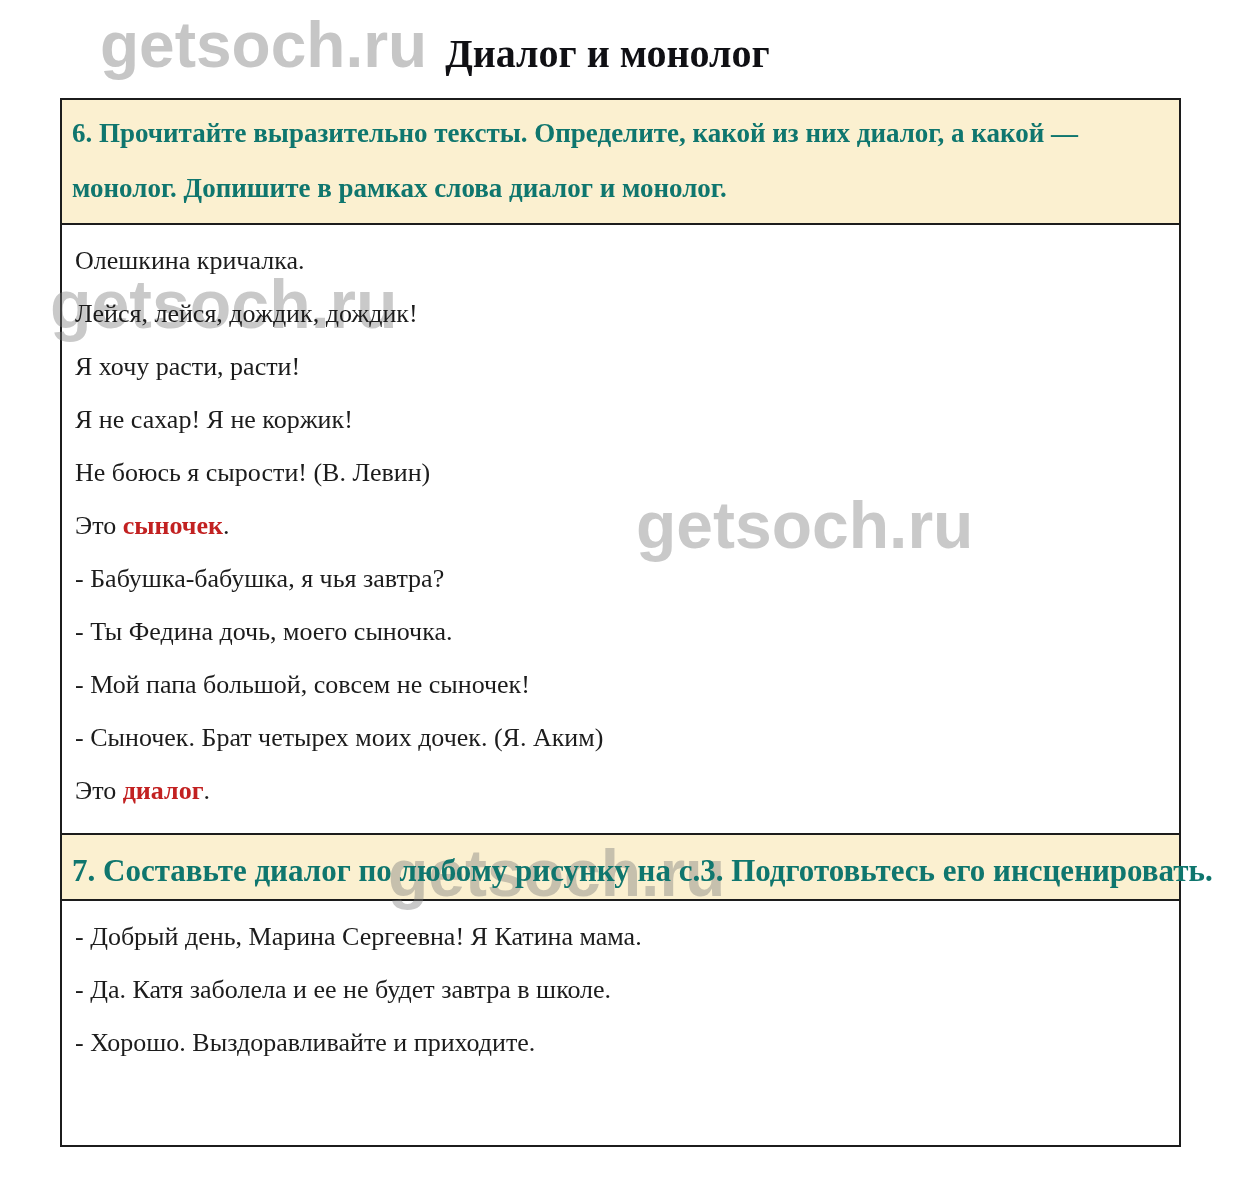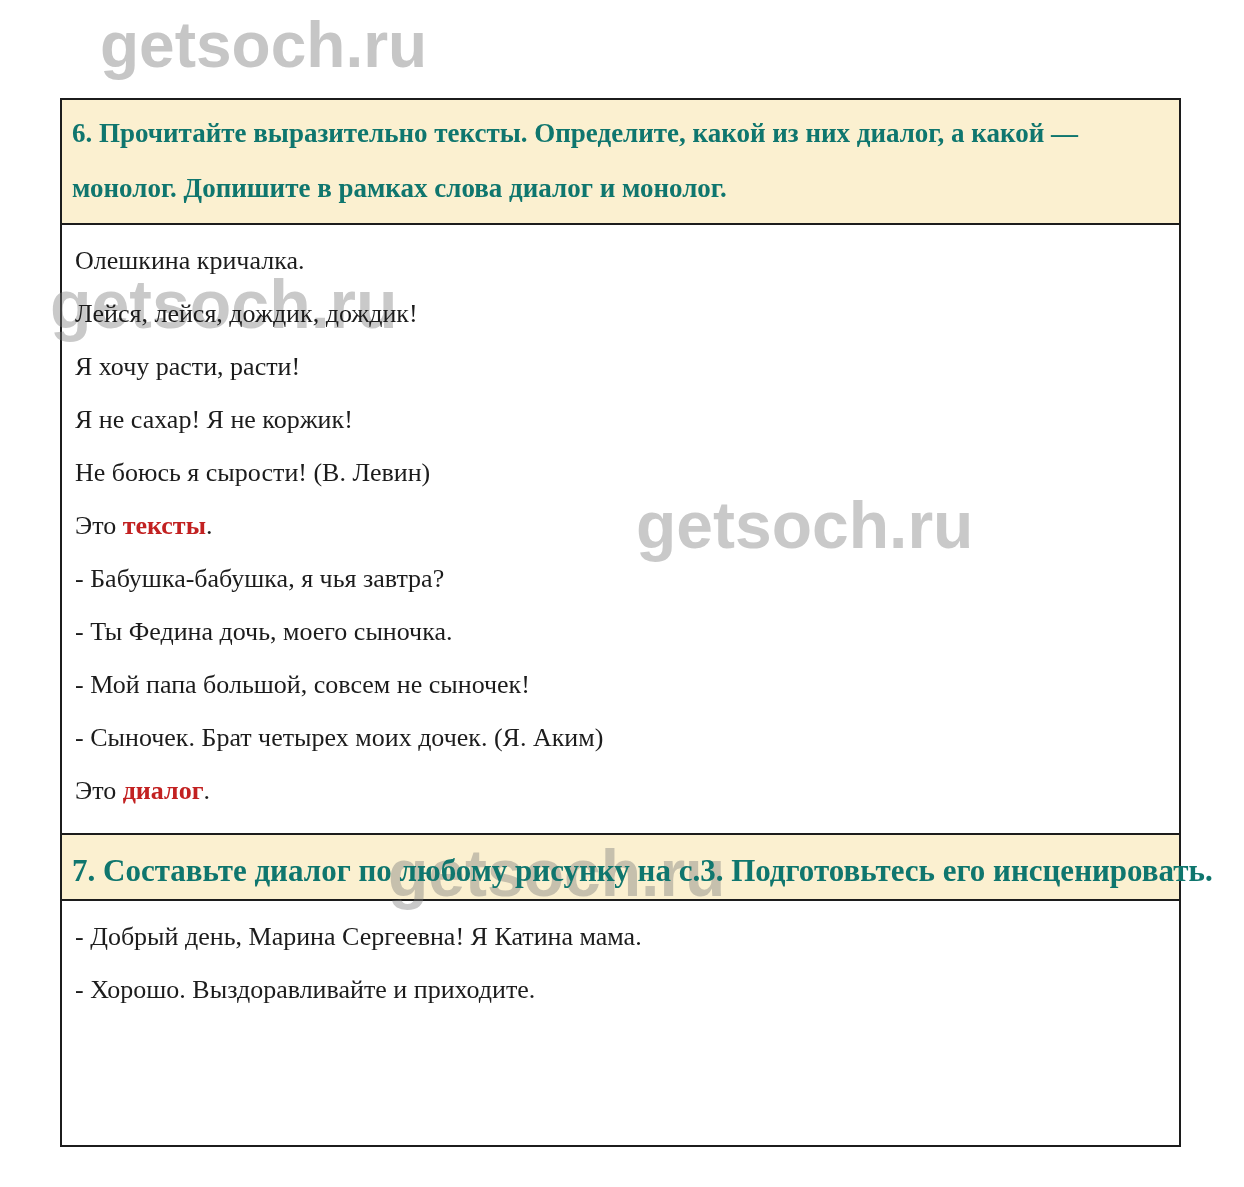--- a/index.html
+++ b/index.html
@@ -109,48 +109,50 @@
   .red {
     color: #c22121;
     font-weight: bold;
   }
 </style>
 </head>
 <body>
 
 <div class="topbar">
   <span class="logo">getsoch.ru</span>
+  <span class="page-title">Диалог и монолог</span>
 </div>
 
 <div class="task-box">
 
   <div class="sec sec-header sec-h6">
     <span class="hline">6. Прочитайте выразительно тексты. Определите, какой из них диалог, а какой — монолог. Допишите в рамках слова диалог и монолог.</span>
   </div>
 
   <div class="sec sec-body6">
     <div class="line">Олешкина кричалка.</div>
     <div class="line">Лейся, лейся, дождик, дождик!</div>
     <div class="line">Я хочу расти, расти!</div>
     <div class="line">Я не сахар! Я не коржик!</div>
     <div class="line">Не боюсь я сырости! (В. Левин)</div>
-    <div class="line"><span>Это </span><span class="red">тексты</span><span>.</span></div>
+    <div class="line"><span>Это </span><span class="red">сыночек</span><span>.</span></div>
     <div class="line">- Бабушка-бабушка, я чья завтра?</div>
     <div class="line">- Ты Федина дочь, моего сыночка.</div>
     <div class="line">- Мой папа большой, совсем не сыночек!</div>
     <div class="line">- Сыночек. Брат четырех моих дочек. (Я. Аким)</div>
     <div class="line"><span>Это </span><span class="red">диалог</span><span>.</span></div>
   </div>
 
   <div class="sec sec-header sec-h7">
     <span class="hline">7. Составьте диалог по любому рисунку на с.3. Подготовьтесь его инсценировать.</span>
   </div>
 
   <div class="sec sec-body7">
     <div class="line">- Добрый день, Марина Сергеевна! Я Катина мама.</div>
+    <div class="line">- Да. Катя заболела и ее не будет завтра в школе.</div>
     <div class="line">- Хорошо. Выздоравливайте и приходите.</div>
   </div>
 
 </div>
 
 <div class="wm wm2">getsoch.ru</div>
 <div class="wm wm3">getsoch.ru</div>
 <div class="wm wm4">getsoch.ru</div>
 
 </body></html>

